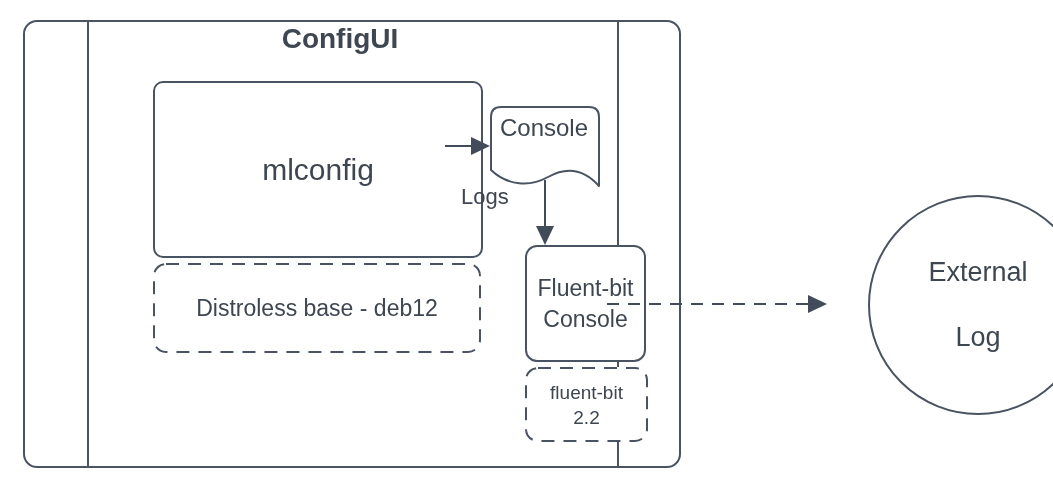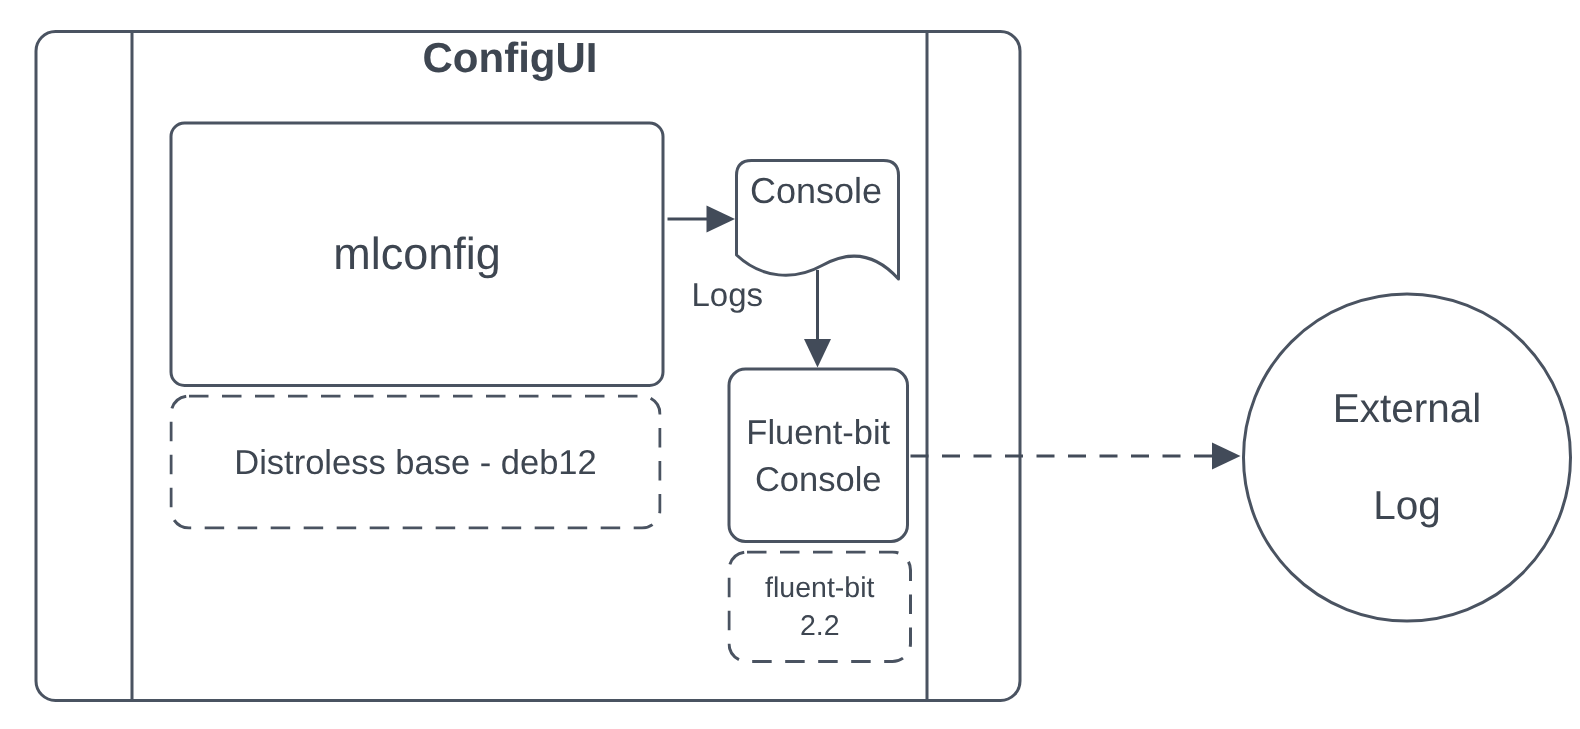--- a/index.html
+++ b/index.html
@@ -27,20 +27,21 @@
   .divider-left{left:62px;}
   .divider-right{left:592px;}
   .title{
     position:absolute;left:11px;top:23px;width:658px;
     text-align:center;font-size:28px;font-weight:bold;color:var(--text);
   }
   .node{
     position:absolute;display:flex;flex-direction:column;
     align-items:center;justify-content:center;text-align:center;
     background:var(--background);
+    margin-left:40px;
   }
   .solid-box{border:2px solid var(--stroke);border-radius:10px;}
   .mlconfig{left:113px;top:81px;width:330px;height:177px;font-size:30px;}
   .distroless{left:113px;top:263px;width:328px;height:90px;font-size:23px;}
   .sidecar{left:485px;top:245px;width:121px;height:117px;font-size:23px;line-height:31px;border-radius:12px;}
   .fb22{left:485px;top:367px;width:123px;height:75px;font-size:19px;line-height:25px;}
   .dashed-frame{position:absolute;inset:0;width:100%;height:100%;pointer-events:none;}
   .dashed-frame rect{fill:none;stroke:var(--stroke);stroke-width:2;stroke-dasharray:13 9;}
   .console-shape{position:absolute;left:490px;top:106px;pointer-events:none;}
   .doc-path{fill:var(--background);stroke:var(--stroke);stroke-width:2;stroke-linejoin:round;}

